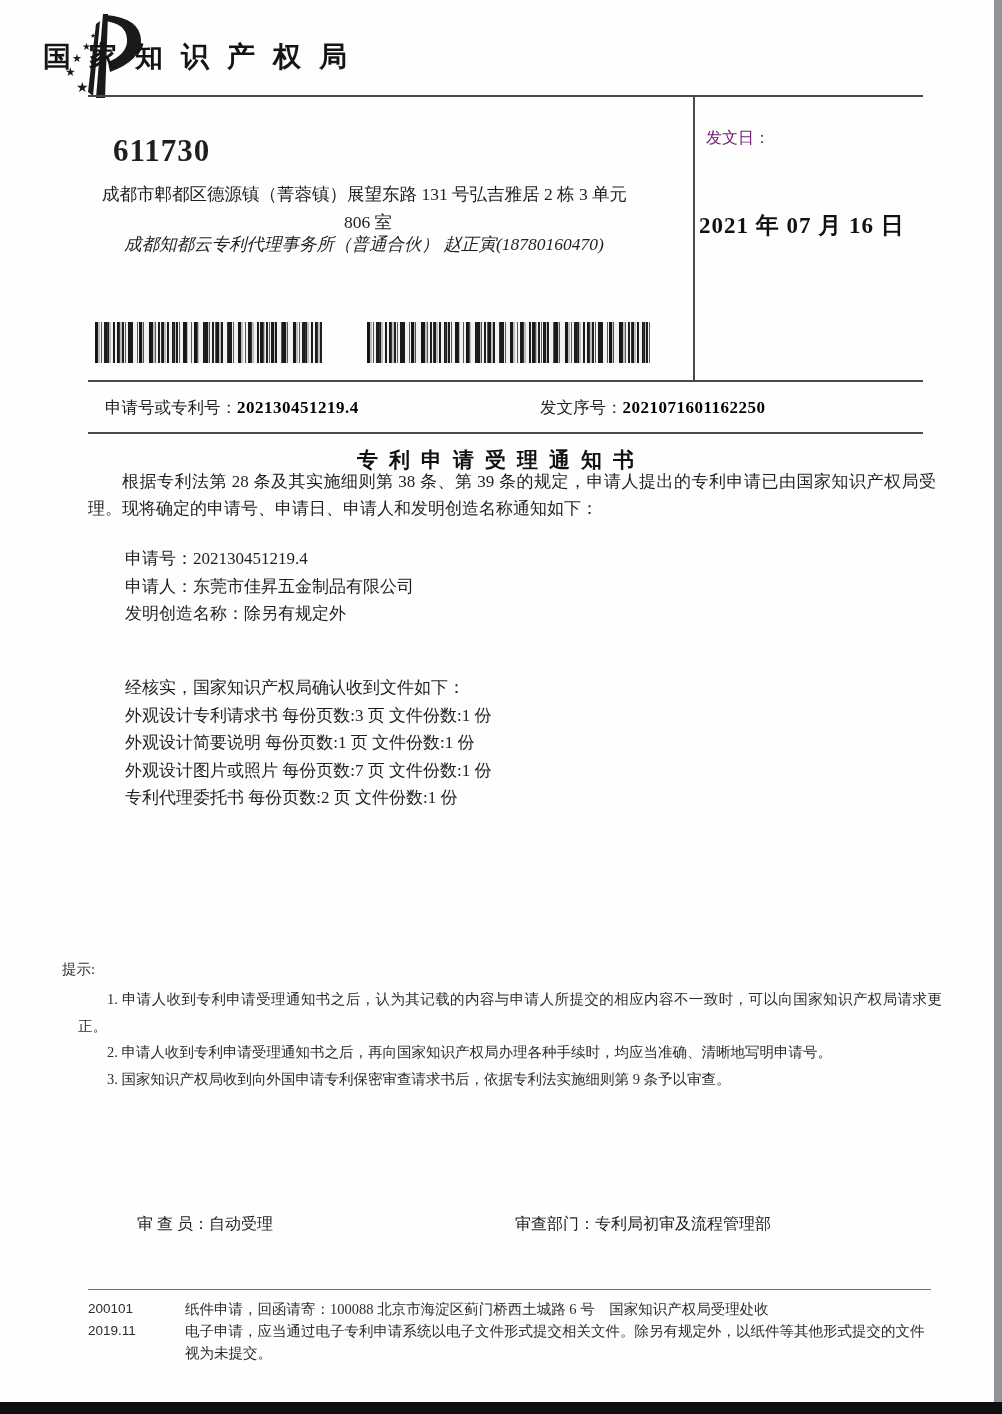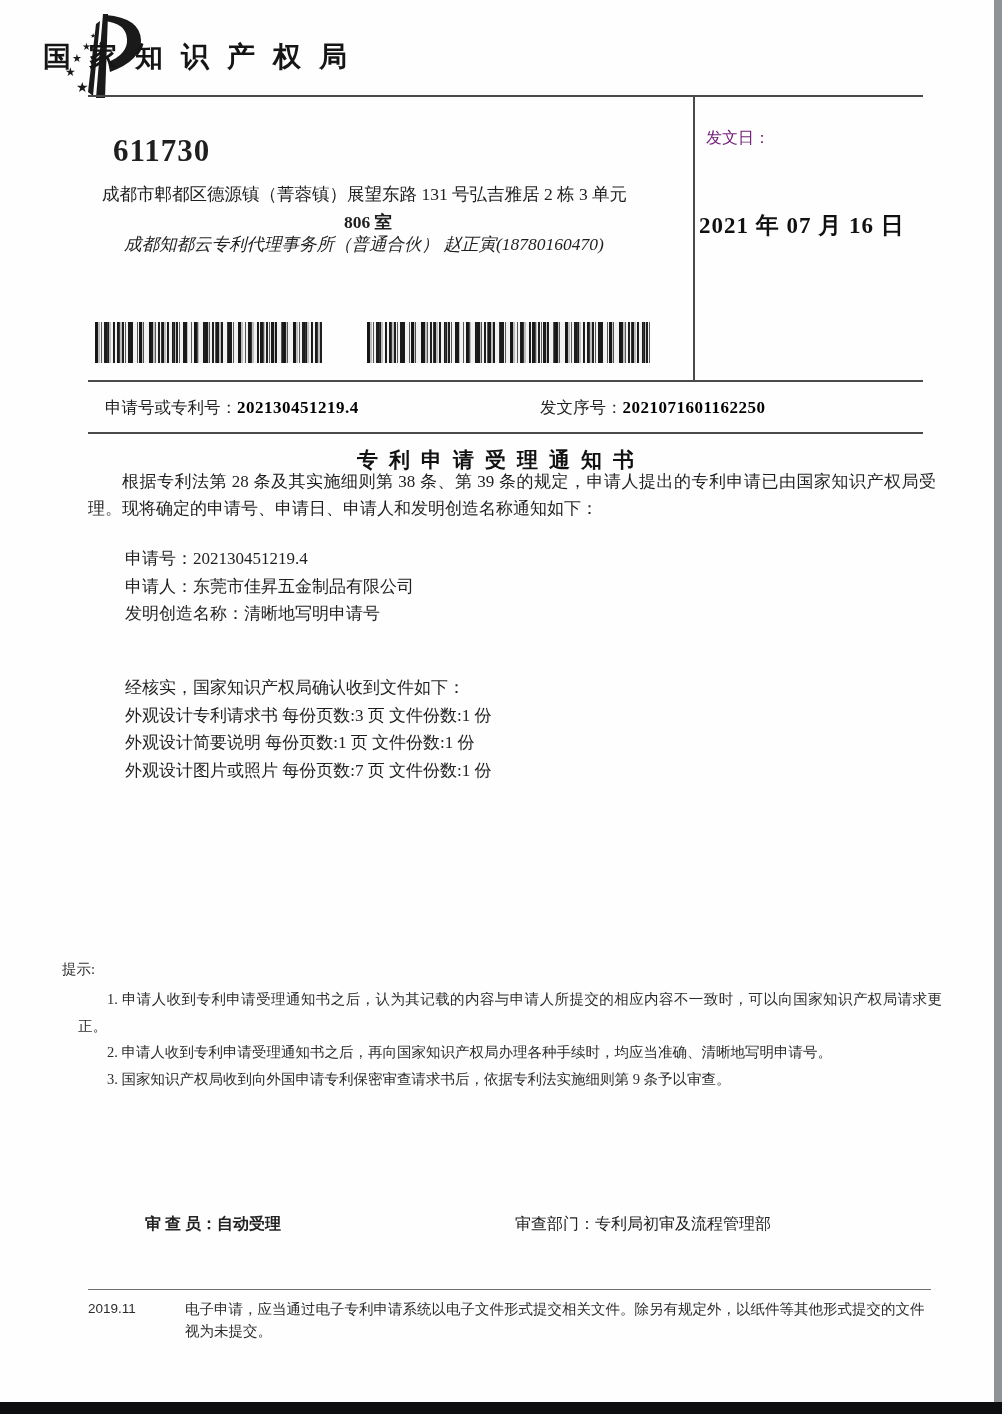--- a/index.html
+++ b/index.html
@@ -16,21 +16,21 @@
 
   .header-title {
     left:0; top:38px; width:1002px; text-align:left;
     font-size:28px; font-weight:bold; letter-spacing:18px; color:#151515;
     white-space:nowrap;
     margin-left:43px;
   }
 
   .mail-code { left:113px; top:133px; font-size:31px; font-weight:bold; letter-spacing:1px; }
   .addr1 { left:102px; top:182px; font-size:17.5px; width:580px; }
-  .addr2 { left:88px;  top:210px; width:560px; text-align:center; font-size:17.5px;font-weight:bold; }
+  .addr2 { left:88px;  top:210px; width:560px; text-align:center; font-size:17.5px; }
   .agent { left:124px; top:232px; font-size:17.5px;font-style:italic; }
 
   .issue-label { left:706px; top:128px; font-size:16px; color:#701a75; }
   .issue-date  { left:699px; top:210px; font-size:23px; font-weight:bold; letter-spacing:1px; color:#111; }
 
   .barcode {
     position:absolute; top:322px; height:41px;
     background-image:
       repeating-linear-gradient(90deg, rgba(20,20,20,.95) 0 2px, rgba(0,0,0,0) 2px 9px),
       repeating-linear-gradient(90deg, rgba(60,60,60,.85) 0 1px, rgba(0,0,0,0) 1px 6px),
@@ -55,21 +55,21 @@
   }
   .fields { left:125px; top:545px; font-size:17px; line-height:27.5px; }
   .docs   { left:125px; top:674px; font-size:17px; line-height:27.5px; }
 
   .tips-title { left:62px; top:960px; font-size:14.5px; color:#2c2c2c; }
   .tips { left:78px; top:986px; width:864px; font-size:14.5px; line-height:26.5px;
           color:#2c2c2c; text-align:justify; }
   .tips .tip { text-indent:2em; }
 
   .signoff { top:1214px; font-size:16px; color:#222; }
-  .sign-left { left:145px;font-weight:bold; }
+  .sign-left { left:137px; }
   .sign-right { left:515px; }
 
   .footer { left:88px; top:1298px; width:848px; font-size:14.5px; line-height:22px; color:#2c2c2c; }
   .footer-row { display:flex; }
   .footer-code { width:97px; flex:0 0 97px; font-family:"Liberation Sans","DejaVu Sans",sans-serif; font-size:13.5px; }
   .footer-text { flex:1; }
 
   .scan-edge-right { left:994px; top:0; width:8px; height:1402px; background:#8f9396; }
   .scan-edge-bottom { left:0; top:1402px; width:1002px; height:12px; background:#0c0e0f; }
 
@@ -116,47 +116,52 @@
     <span>发文序号：</span><b>2021071601162250</b>
   </div>
   <div class="hrule" style="left:88px; top:432px; width:835px;"></div>
 
   <div class="abs notice-title">专利申请受理通知书</div>
   <div class="abs intro">根据专利法第 28 条及其实施细则第 38 条、第 39 条的规定，申请人提出的专利申请已由国家知识产权局受理。现将确定的申请号、申请日、申请人和发明创造名称通知如下：</div>
 
   <div class="abs fields">
     <div><span>申请号：</span><span>202130451219.4</span></div>
     <div><span>申请人：</span><span>东莞市佳昇五金制品有限公司</span></div>
-    <div><span>发明创造名称：</span><span>清晰地写明申请号</span></div>
+    <div><span>发明创造名称：</span><span>除另有规定外</span></div>
   </div>
 
   <div class="abs docs">
     <div>经核实，国家知识产权局确认收到文件如下：</div>
     <div>外观设计专利请求书 每份页数:3 页  文件份数:1 份</div>
     <div>外观设计简要说明 每份页数:1 页  文件份数:1 份</div>
     <div>外观设计图片或照片 每份页数:7 页  文件份数:1 份</div>
+    <div>专利代理委托书 每份页数:2 页  文件份数:1 份</div>
   </div>
 
   <div class="abs tips-title">提示:</div>
   <div class="abs tips">
     <div class="tip">1. 申请人收到专利申请受理通知书之后，认为其记载的内容与申请人所提交的相应内容不一致时，可以向国家知识产权局请求更正。</div>
     <div class="tip">2. 申请人收到专利申请受理通知书之后，再向国家知识产权局办理各种手续时，均应当准确、清晰地写明申请号。</div>
     <div class="tip">3. 国家知识产权局收到向外国申请专利保密审查请求书后，依据专利法实施细则第 9 条予以审查。</div>
   </div>
 
   <div class="abs signoff sign-left">
     <span>审 查 员：</span><span>自动受理</span>
   </div>
   <div class="abs signoff sign-right">
     <span>审查部门：</span><span>专利局初审及流程管理部</span>
   </div>
 
   <div class="hrule thin" style="left:88px; top:1289px; width:843px;"></div>
   <div class="abs footer">
     <div class="footer-row">
+      <div class="footer-code">200101</div>
+      <div class="footer-text">纸件申请，回函请寄：100088  北京市海淀区蓟门桥西土城路 6 号　国家知识产权局受理处收</div>
+    </div>
+    <div class="footer-row">
       <div class="footer-code">2019.11</div>
       <div class="footer-text">电子申请，应当通过电子专利申请系统以电子文件形式提交相关文件。除另有规定外，以纸件等其他形式提交的文件视为未提交。</div>
     </div>
   </div>
 
   <div class="abs scan-edge-right"></div>
   <div class="abs scan-edge-bottom"></div>
 
 </div>
 

